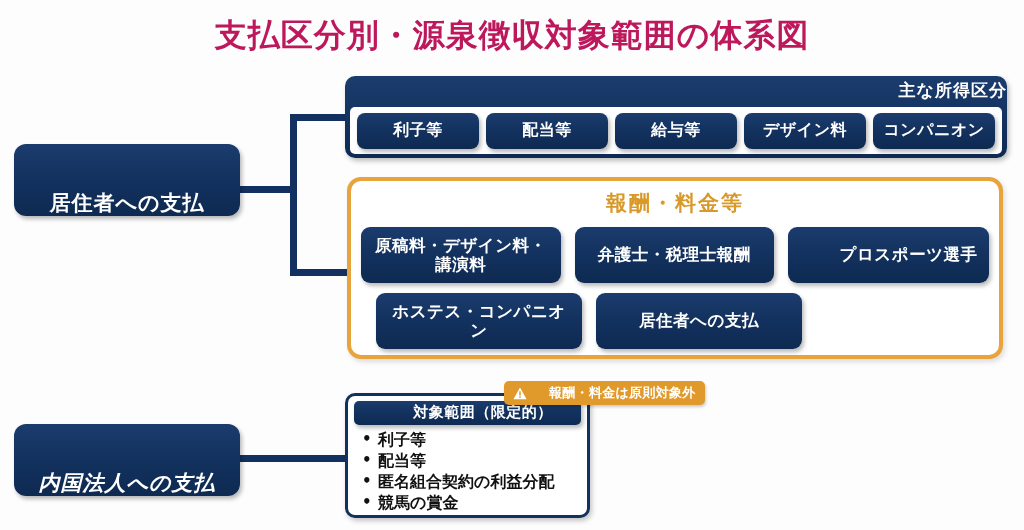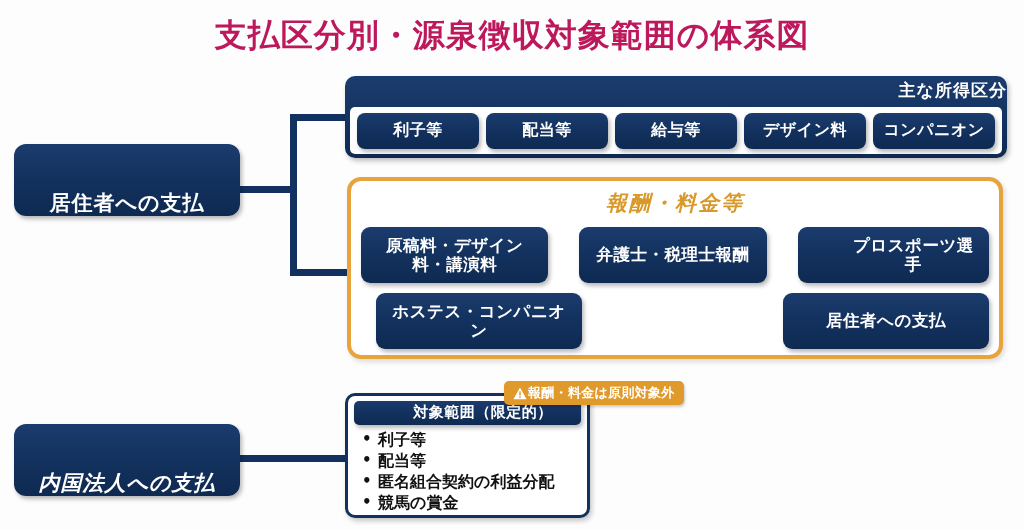--- a/index.html
+++ b/index.html
@@ -136,28 +136,26 @@
     box-shadow: 2px 3px 5px rgba(0,0,0,0.13);
   }
   #reward-title {
     text-align: center;
     color: #d9992a;
     font-size: 21px;
     font-weight: bold;
     letter-spacing: 2px;
     margin-top: 12px;
     line-height: 1;
-    font-style: italic;
   }
   .reward-row {
     display: flex;
-    gap: 31px;
+    gap: 14px;
     padding: 0 10px;
     box-sizing: border-box;
-    justify-content: space-between;
   }
   #reward-row-1 { margin-top: 13px; }
   #reward-row-2 { margin-top: 10px; padding-left: 25px; }
   .reward-chip {
     height: 56px;
     font-size: 16.5px;
     border-radius: 9px;
     padding: 0 8px;
     letter-spacing: 0.5px;
   }
@@ -212,21 +210,21 @@
   
   #warning-badge {
     position: absolute;
     left: 504px;
     top: 381px;
     height: 24px;
     background: #e09a2b;
     border-radius: 5px;
     display: flex;
     align-items: center;
-    gap: 1px;
+    gap: 22px;
     padding: 0 9px;
     color: #ffffff;
     font-size: 13px;
     font-weight: bold;
     letter-spacing: 0.3px;
     white-space: nowrap;
     box-shadow: 1px 2px 3px rgba(0,0,0,0.2);
     box-sizing: border-box;
   }
   #warning-badge svg { display: block; }

